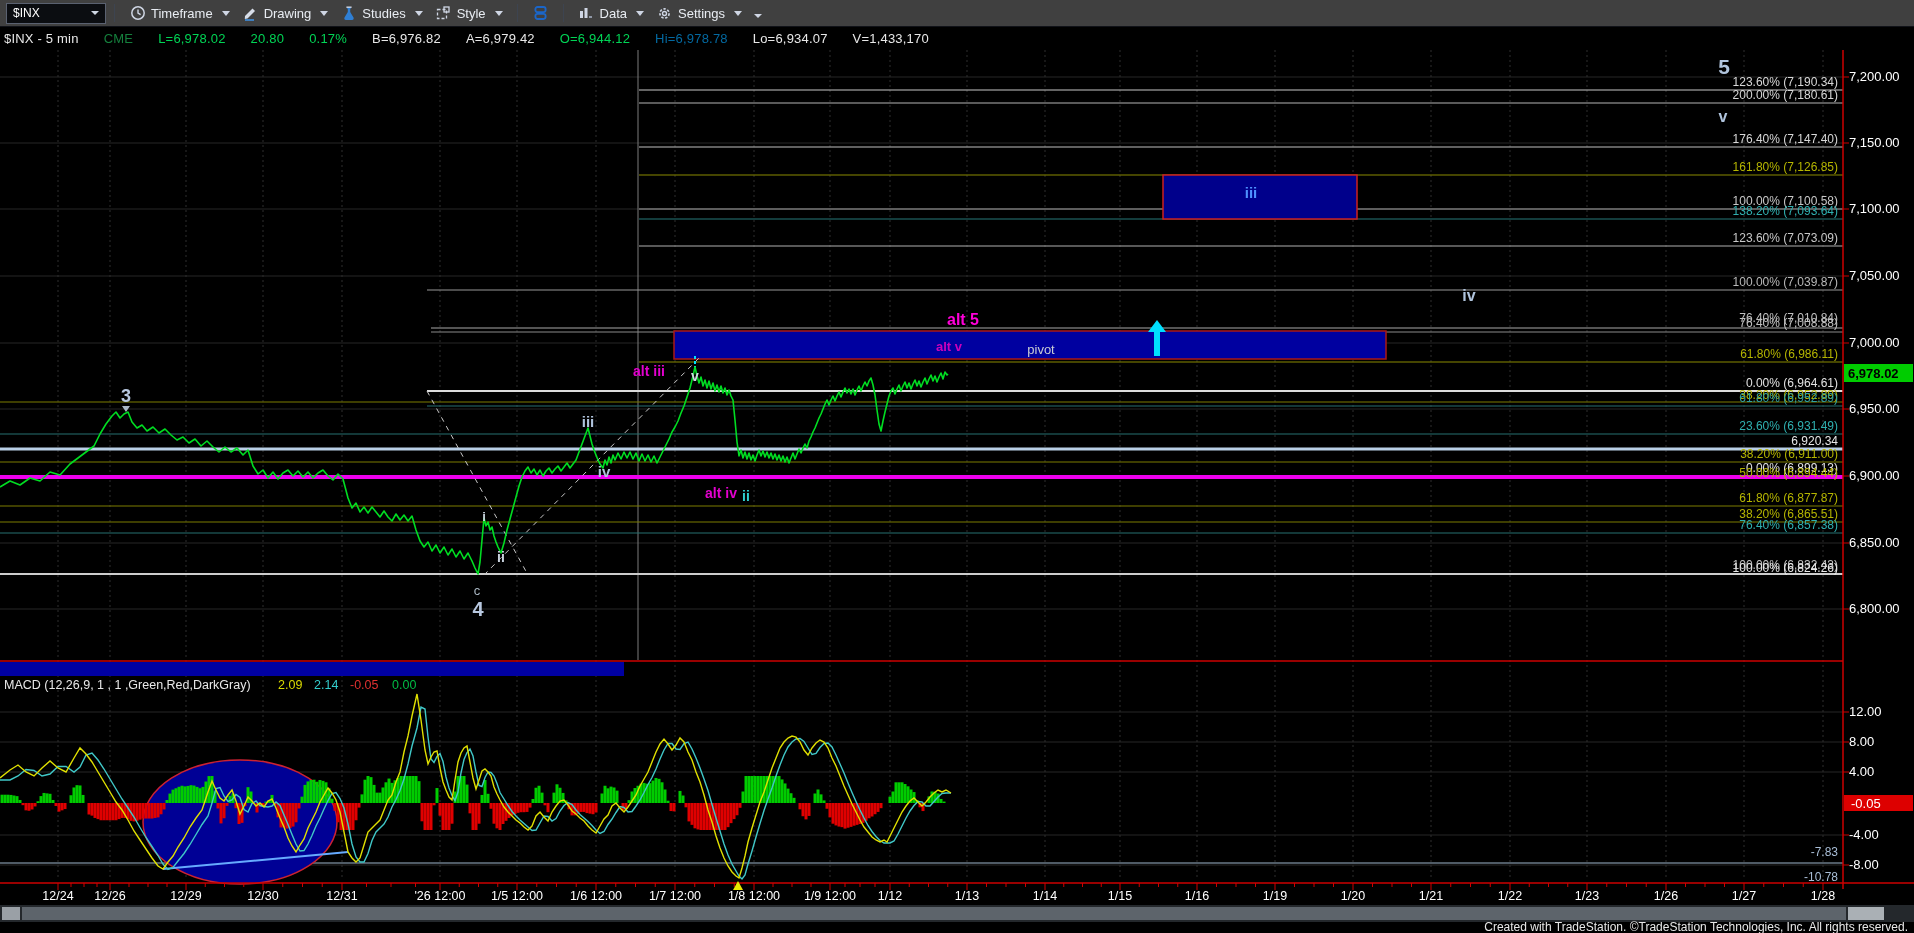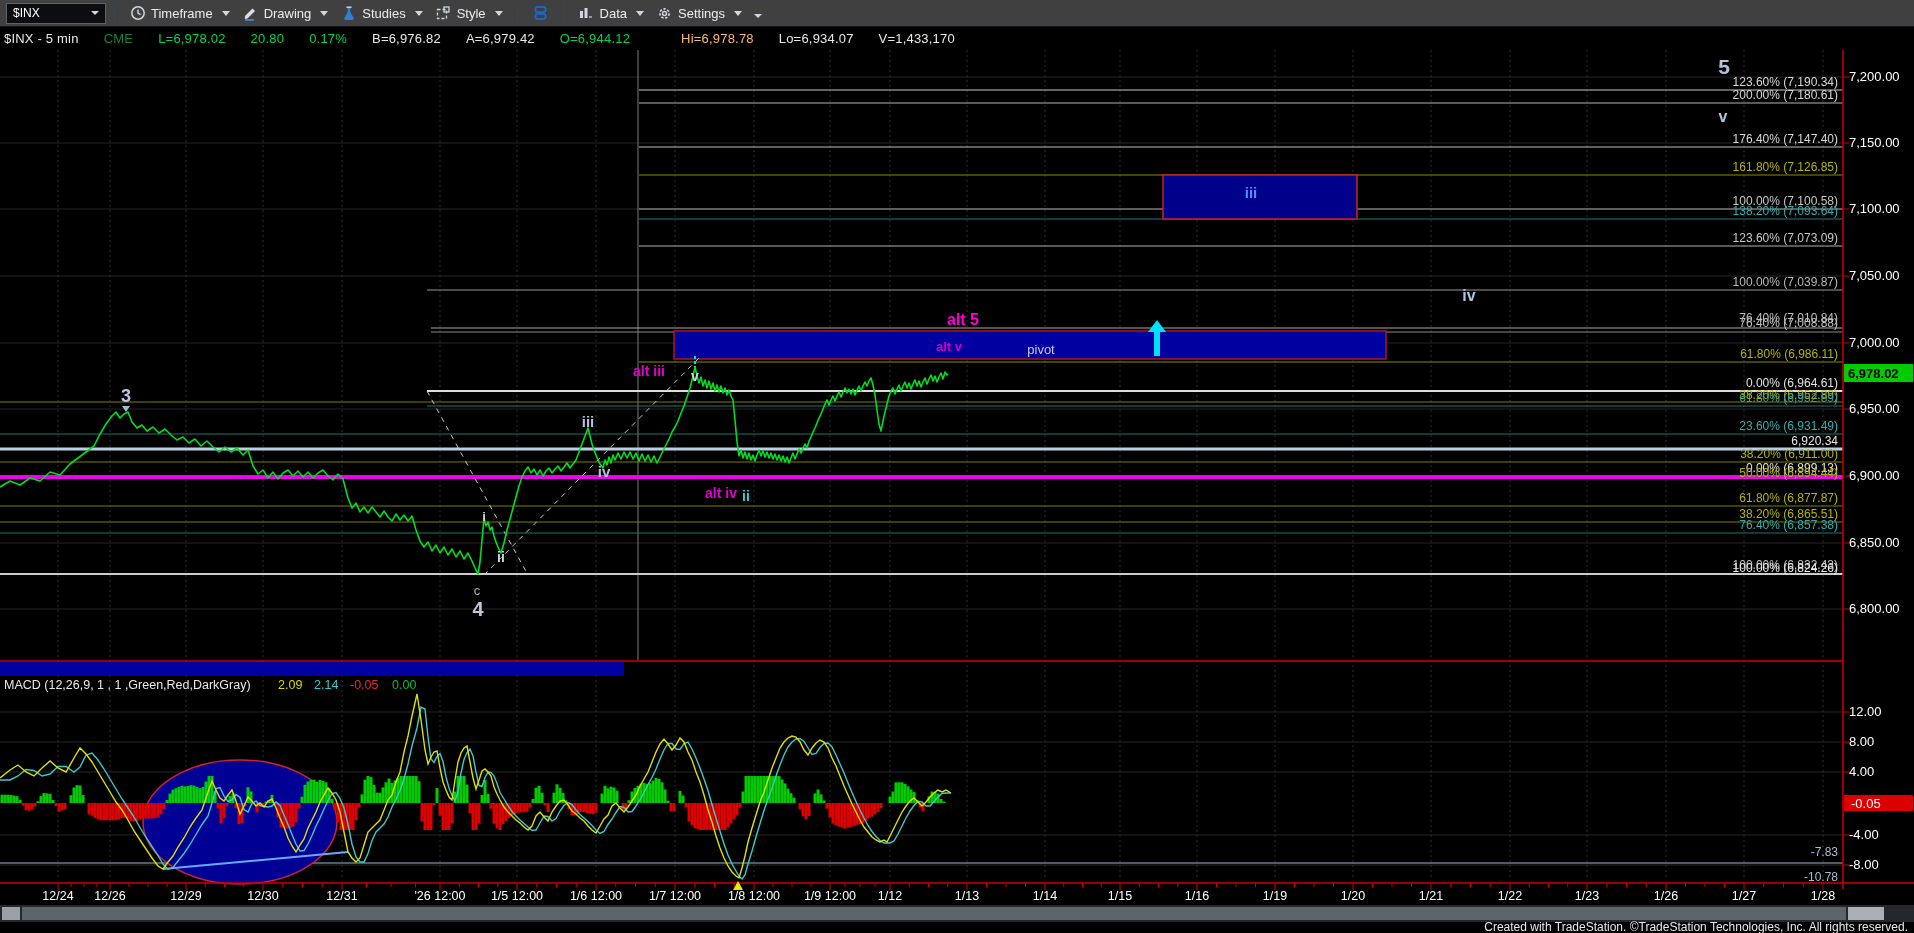--- a/index.html
+++ b/index.html
@@ -112,21 +112,21 @@
 
 <div class="symbolbar" id="symbolbar">
       <span style="color: rgb(232, 232, 232);">$INX - 5 min</span>
       <span style="color: #15803d;">CME</span>
       <span style="color: rgb(0, 212, 85);">L=6,978.02</span>
       <span style="color: rgb(0, 212, 85);">20.80</span>
       <span style="color: rgb(0, 212, 85);">0.17%</span>
       <span style="color: rgb(232, 232, 232);">B=6,976.82</span>
       <span style="color: rgb(232, 232, 232);">A=6,979.42</span>
       <span style="color: rgb(0, 212, 85);">O=6,944.12</span>
-      <span style="color: #fdba74; margin-left: 26px;">Hi=6,978.78</span>
+      <span style="color: #0369a1;">Hi=6,978.78</span>
       <span style="color: rgb(232, 232, 232);">Lo=6,934.07</span>
       <span style="color: rgb(232, 232, 232);">V=1,433,170</span>
     </div>
 
 <svg id="chart" width="1914" height="933" viewBox="0 0 1914 933" style="position:absolute;top:0;left:0;">
   <g id="g-grid">
         <line x1="0" y1="77" x2="1843" y2="77" stroke="#262626" stroke-width="1"></line>
         <line x1="0" y1="143" x2="1843" y2="143" stroke="#262626" stroke-width="1"></line>
         <line x1="0" y1="209" x2="1843" y2="209" stroke="#262626" stroke-width="1"></line>
         <line x1="0" y1="276" x2="1843" y2="276" stroke="#262626" stroke-width="1"></line>

